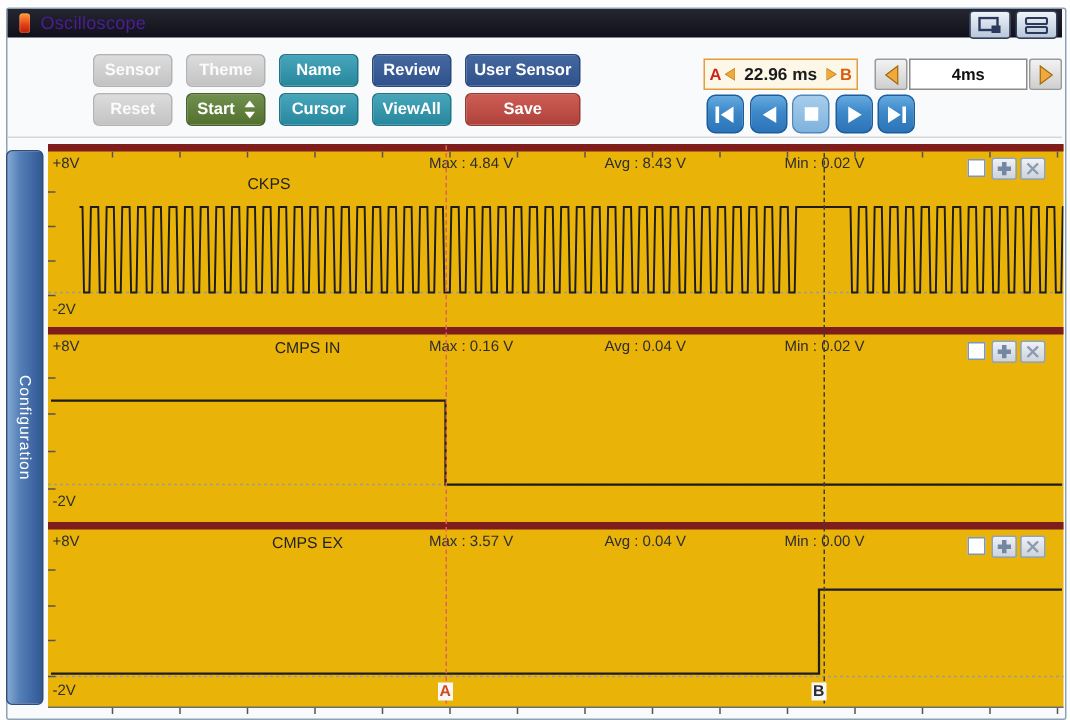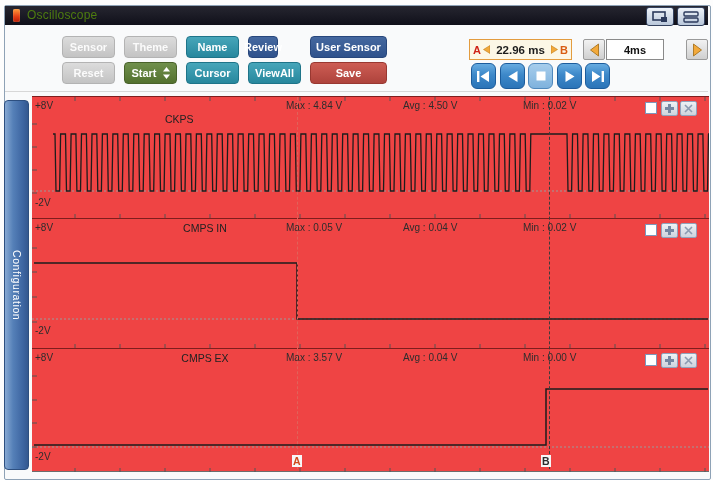--- a/index.html
+++ b/index.html
@@ -8,51 +8,51 @@
     background:#fdfdfd;
     font-family:"Liberation Sans", sans-serif;
     -webkit-font-smoothing:antialiased;
   }
   .abs{position:absolute;}
   
   .window{left:4px;top:5px;width:705px;height:473px;border:1px solid #8ea2b6;background:#f9fafb;border-radius:2px;}
   .titlebar{left:5px;top:6px;width:703px;height:19px;background:linear-gradient(#262630,#10101a);}
   .title-icon{left:13px;top:9px;width:7px;height:13px;border-radius:2px;
     background:linear-gradient(#ff9a3a,#e23c14 60%,#b81e08);box-shadow:inset 0 0 1px #ffd0a0;}
-  .title-text{left:27px;top:6px;height:19px;line-height:19px;color:#4d7c0f;font-size:12px;letter-spacing:.2px;}
+  .title-text{left:27px;top:6px;height:19px;line-height:19px;color:#4c1d95;font-size:12px;letter-spacing:.2px;}
   .winbtn{top:7px;width:26px;height:17px;border:1px solid #33415e;border-radius:3px;
     background:linear-gradient(#eef3f9,#b9c7da);display:flex;align-items:center;justify-content:center;cursor:default;}
   
   .tbtn{height:22px;border-radius:4px;color:#fff;font-size:11px;font-weight:bold;
     display:flex;align-items:center;justify-content:center;box-sizing:border-box;cursor:default;}
   .tbtn.gray {background:linear-gradient(#dcdcdc,#c3c3c3);border:1px solid #b3b3b3;color:#fbfbfb;}
   .tbtn.teal {background:linear-gradient(#47a6ba,#27879d);border:1px solid #1e7489;}
   .tbtn.blue {background:linear-gradient(#45689f,#2f528c);border:1px solid #28477c;}
   .tbtn.red  {background:linear-gradient(#cd5d54,#ae433c);border:1px solid #993831;}
   .tbtn.green{background:linear-gradient(#70904d,#53712e);border:1px solid #49622a;gap:6px;}
   
   .cursor-readout{left:469px;top:39px;width:103px;height:21px;background:#fcf7e6;border:1px solid #e39c3f;
     box-sizing:border-box;display:flex;align-items:center;justify-content:space-between;padding:0 3px;}
   .cursor-readout .a-lab{color:#cf241a;font-size:11px;font-weight:bold;}
   .cursor-readout .b-lab{color:#d95d12;font-size:11px;font-weight:bold;}
   .cursor-readout .val{color:#1c1c1c;font-size:11.5px;font-weight:bold;}
   .arrbtn{top:39px;width:22px;height:21px;border:1px solid #9a9a9a;border-radius:2px;
     background:linear-gradient(#f2f2f2,#cfcfcf);display:flex;align-items:center;justify-content:center;cursor:default;box-sizing:border-box;}
-  .timebase{left:606px;top:39px;width:58px;height:21px;background:#fff;border:1px solid #8a8a8a;box-sizing:border-box;
+  .timebase{left:606px;top:39px;width:79px;height:21px;background:#fff;border:1px solid #8a8a8a;box-sizing:border-box;
     display:flex;align-items:center;justify-content:center;font-size:11px;font-weight:bold;color:#111;}
   .pbtn{top:63px;width:25px;height:26px;border-radius:6px;border:1px solid #1c5c9c;box-sizing:border-box;
     background:linear-gradient(#66abe0,#3d88c9 45%,#2b74b8);display:flex;align-items:center;justify-content:center;cursor:default;}
   .pbtn.active{background:linear-gradient(#a6cdec,#7fb2dd);border-color:#4e88bd;}
   .toolbar-sep{left:5px;top:91px;width:703px;height:1px;background:#d7d7d7;}
   
   .config-tab{left:4px;top:100px;width:25px;height:370px;border:1px solid #2d4f80;border-radius:4px;box-sizing:border-box;
     background:linear-gradient(90deg,#86a8d2,#5580b8 35%,#3c64a0 80%,#34588f);display:flex;align-items:center;justify-content:center;cursor:default;}
   .config-tab span{writing-mode:vertical-rl;text-orientation:sideways;color:#fff;font-size:10.5px;letter-spacing:.6px;}
   
-  .channel{left:32px;width:677px;background:#ef4444;border-top:1px solid #7f1d1d;box-sizing:border-box;}
+  .channel{left:32px;width:677px;background:#eab308;border-top:5px solid #7f1d1d;box-sizing:border-box;}
   .channel.last{border-bottom:1px solid #6d6d6d;}
   .ch-text{position:absolute;font-size:10px;color:#2d2d2d;white-space:nowrap;}
   .ch-name{font-size:10.5px;color:#222;}
   .ch-check{position:absolute;top:5px;width:12px;height:12px;background:#fff;border:1px solid #7d96bb;box-sizing:border-box;cursor:default;}
   .ch-sq{position:absolute;top:4px;width:17px;height:15px;border:1px solid #8fa3bd;border-radius:2px;box-sizing:border-box;
     background:linear-gradient(#eef1f5,#cdd3dc);display:flex;align-items:center;justify-content:center;cursor:default;}
   .wave{position:absolute;left:0;top:0;}
   
   .vcursor{top:97px;height:372px;width:0;}
   .vcursor.a{border-left:1px dashed #e0635a;}
@@ -80,21 +80,21 @@
 <div class="abs winbtn" style="left:677px;">
   <svg width="16" height="12" viewBox="0 0 16 12">
     <rect x="1" y="1" width="14" height="4" rx="1" fill="none" stroke="#2b3a5c" stroke-width="1.4"></rect>
     <rect x="1" y="7" width="14" height="4" rx="1" fill="none" stroke="#2b3a5c" stroke-width="1.4"></rect>
   </svg>
 </div>
 
 <div class="abs tbtn gray" style="left:62px;top:36px;width:53px;">Sensor</div>
 <div class="abs tbtn gray" style="left:124px;top:36px;width:53px;">Theme</div>
 <div class="abs tbtn teal" style="left:186px;top:36px;width:53px;">Name</div>
-<div class="abs tbtn blue" style="left:248px;top:36px;width:30px;">Review</div>
+<div class="abs tbtn blue" style="left:248px;top:36px;width:53px;">Review</div>
 <div class="abs tbtn blue" style="left:310px;top:36px;width:77px;">User Sensor</div>
 
 <div class="abs tbtn gray" style="left:62px;top:62px;width:53px;">Reset</div>
 <div class="abs tbtn green" style="left:124px;top:62px;width:53px;">
   <span>Start</span>
   <svg width="7" height="12" viewBox="0 0 7 12">
     <polygon points="3.5,0 7,4.5 0,4.5" fill="#fff"></polygon>
     <polygon points="3.5,12 7,7.5 0,7.5" fill="#fff"></polygon>
   </svg>
 </div>
@@ -199,21 +199,21 @@
       <line x1="583" y1="0" x2="583" y2="4" stroke="#555" stroke-width="1"></line>
       <line x1="628" y1="117" x2="628" y2="121" stroke="#555" stroke-width="1"></line>
       <line x1="628" y1="0" x2="628" y2="4" stroke="#555" stroke-width="1"></line>
       <line x1="673" y1="117" x2="673" y2="121" stroke="#555" stroke-width="1"></line>
       <line x1="673" y1="0" x2="673" y2="4" stroke="#555" stroke-width="1"></line>
       <path d="M 21 37 L 23.0 37 L 24.0 94 L 27.6 94 L 28.6 37 L 33.5 37 L 34.5 94 L 38.1 94 L 39.1 37 L 43.9 37 L 44.9 94 L 48.5 94 L 49.5 37 L 54.4 37 L 55.4 94 L 59.0 94 L 60.0 37 L 64.8 37 L 65.8 94 L 69.4 94 L 70.4 37 L 75.3 37 L 76.3 94 L 79.9 94 L 80.9 37 L 85.7 37 L 86.7 94 L 90.3 94 L 91.3 37 L 96.2 37 L 97.2 94 L 100.8 94 L 101.8 37 L 106.6 37 L 107.6 94 L 111.2 94 L 112.2 37 L 117.1 37 L 118.1 94 L 121.7 94 L 122.7 37 L 127.5 37 L 128.5 94 L 132.1 94 L 133.1 37 L 138.0 37 L 139.0 94 L 142.6 94 L 143.6 37 L 148.4 37 L 149.4 94 L 153.0 94 L 154.0 37 L 158.8 37 L 159.8 94 L 163.4 94 L 164.4 37 L 169.3 37 L 170.3 94 L 173.9 94 L 174.9 37 L 179.7 37 L 180.7 94 L 184.3 94 L 185.3 37 L 190.2 37 L 191.2 94 L 194.8 94 L 195.8 37 L 200.6 37 L 201.6 94 L 205.2 94 L 206.2 37 L 211.1 37 L 212.1 94 L 215.7 94 L 216.7 37 L 221.5 37 L 222.5 94 L 226.1 94 L 227.1 37 L 232.0 37 L 233.0 94 L 236.6 94 L 237.6 37 L 242.4 37 L 243.4 94 L 247.0 94 L 248.0 37 L 252.9 37 L 253.9 94 L 257.5 94 L 258.5 37 L 263.3 37 L 264.3 94 L 267.9 94 L 268.9 37 L 273.8 37 L 274.8 94 L 278.4 94 L 279.4 37 L 284.2 37 L 285.2 94 L 288.8 94 L 289.8 37 L 294.7 37 L 295.7 94 L 299.3 94 L 300.3 37 L 305.1 37 L 306.1 94 L 309.7 94 L 310.7 37 L 315.6 37 L 316.6 94 L 320.2 94 L 321.2 37 L 326.0 37 L 327.0 94 L 330.6 94 L 331.6 37 L 336.5 37 L 337.5 94 L 341.1 94 L 342.1 37 L 346.9 37 L 347.9 94 L 351.5 94 L 352.5 37 L 357.4 37 L 358.4 94 L 362.0 94 L 363.0 37 L 367.8 37 L 368.8 94 L 372.4 94 L 373.4 37 L 378.3 37 L 379.3 94 L 382.9 94 L 383.9 37 L 388.7 37 L 389.7 94 L 393.3 94 L 394.3 37 L 399.2 37 L 400.2 94 L 403.8 94 L 404.8 37 L 409.6 37 L 410.6 94 L 414.2 94 L 415.2 37 L 420.1 37 L 421.1 94 L 424.7 94 L 425.7 37 L 430.5 37 L 431.5 94 L 435.1 94 L 436.1 37 L 441.0 37 L 442.0 94 L 445.6 94 L 446.6 37 L 451.4 37 L 452.4 94 L 456.0 94 L 457.0 37 L 461.9 37 L 462.9 94 L 466.5 94 L 467.5 37 L 472.3 37 L 473.3 94 L 476.9 94 L 477.9 37 L 482.8 37 L 483.8 94 L 487.4 94 L 488.4 37 L 493.2 37 L 494.2 94 L 497.8 94 L 498.8 37 L 535.0 37 L 536.0 94 L 539.6 94 L 540.6 37 L 545.5 37 L 546.5 94 L 550.1 94 L 551.1 37 L 555.9 37 L 556.9 94 L 560.5 94 L 561.5 37 L 566.4 37 L 567.4 94 L 571.0 94 L 572.0 37 L 576.8 37 L 577.8 94 L 581.4 94 L 582.4 37 L 587.3 37 L 588.3 94 L 591.9 94 L 592.9 37 L 597.8 37 L 598.8 94 L 602.4 94 L 603.4 37 L 608.2 37 L 609.2 94 L 612.8 94 L 613.8 37 L 618.7 37 L 619.7 94 L 623.3 94 L 624.3 37 L 629.1 37 L 630.1 94 L 633.7 94 L 634.7 37 L 639.6 37 L 640.6 94 L 644.2 94 L 645.2 37 L 650.0 37 L 651.0 94 L 654.6 94 L 655.6 37 L 660.5 37 L 661.5 94 L 665.1 94 L 666.1 37 L 670.9 37 L 671.9 94 L 675.5 94 L 676.5 37 L 676 37" fill="none" stroke="#1d1d1d" stroke-width="1.3"></path>
     </svg>
   <div class="ch-text" style="left:3px;top:3px;">+8V</div>
   <div class="ch-text ch-name" style="left:133px;top:16px;width:80px;text-align:left;">CKPS</div>
   <div class="ch-text" style="left:254px;top:3px;">Max : 4.84 V</div>
-  <div class="ch-text" style="left:371px;top:3px;">Avg : 4.50 V</div>
+  <div class="ch-text" style="left:371px;top:3px;">Avg : 8.43 V</div>
   <div class="ch-text" style="left:491px;top:3px;">Min : 0.02 V</div>
   <div class="ch-check" style="left:613px;"></div>
   <div class="ch-sq" style="left:629px;">
     <svg width="9" height="9" viewBox="0 0 9 9">
         <path d="M3,0 h3 v3 h3 v3 h-3 v3 h-3 v-3 h-3 v-3 h3 z" fill="#7487a2"></path>
       </svg>
   </div>
   <div class="ch-sq" style="left:648px;">
     <svg width="9" height="9" viewBox="0 0 9 9">
         <path d="M1,1 L8,8 M8,1 L1,8" stroke="#8b9ab0" stroke-width="1.6"></path>
@@ -241,21 +241,21 @@
       <line x1="448" y1="125" x2="448" y2="129" stroke="#555" stroke-width="1"></line>
       <line x1="493" y1="125" x2="493" y2="129" stroke="#555" stroke-width="1"></line>
       <line x1="538" y1="125" x2="538" y2="129" stroke="#555" stroke-width="1"></line>
       <line x1="583" y1="125" x2="583" y2="129" stroke="#555" stroke-width="1"></line>
       <line x1="628" y1="125" x2="628" y2="129" stroke="#555" stroke-width="1"></line>
       <line x1="673" y1="125" x2="673" y2="129" stroke="#555" stroke-width="1"></line>
       <path d="M 2 44 L 265 44 L 265 100 L 676 100" fill="none" stroke="#1d1d1d" stroke-width="1.5"></path>
     </svg>
   <div class="ch-text" style="left:3px;top:3px;">+8V</div>
   <div class="ch-text ch-name" style="left:133px;top:3px;width:80px;text-align:center;">CMPS IN</div>
-  <div class="ch-text" style="left:254px;top:3px;">Max : 0.05 V</div>
+  <div class="ch-text" style="left:254px;top:3px;">Max : 0.16 V</div>
   <div class="ch-text" style="left:371px;top:3px;">Avg : 0.04 V</div>
   <div class="ch-text" style="left:491px;top:3px;">Min : 0.02 V</div>
   <div class="ch-check" style="left:613px;"></div>
   <div class="ch-sq" style="left:629px;">
     <svg width="9" height="9" viewBox="0 0 9 9">
         <path d="M3,0 h3 v3 h3 v3 h-3 v3 h-3 v-3 h-3 v-3 h3 z" fill="#7487a2"></path>
       </svg>
   </div>
   <div class="ch-sq" style="left:648px;">
     <svg width="9" height="9" viewBox="0 0 9 9">

